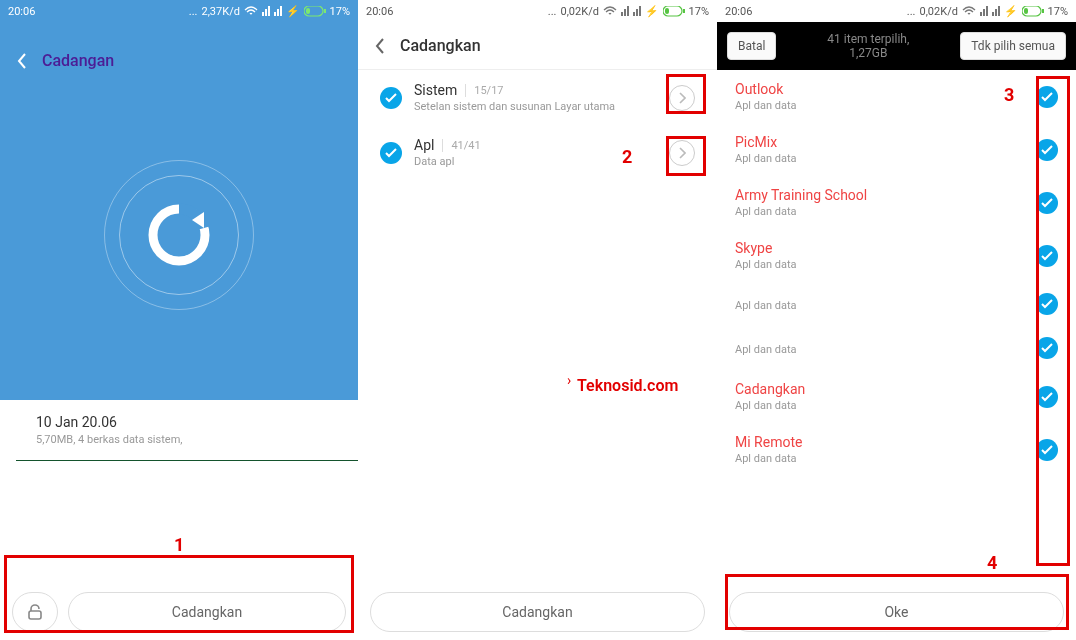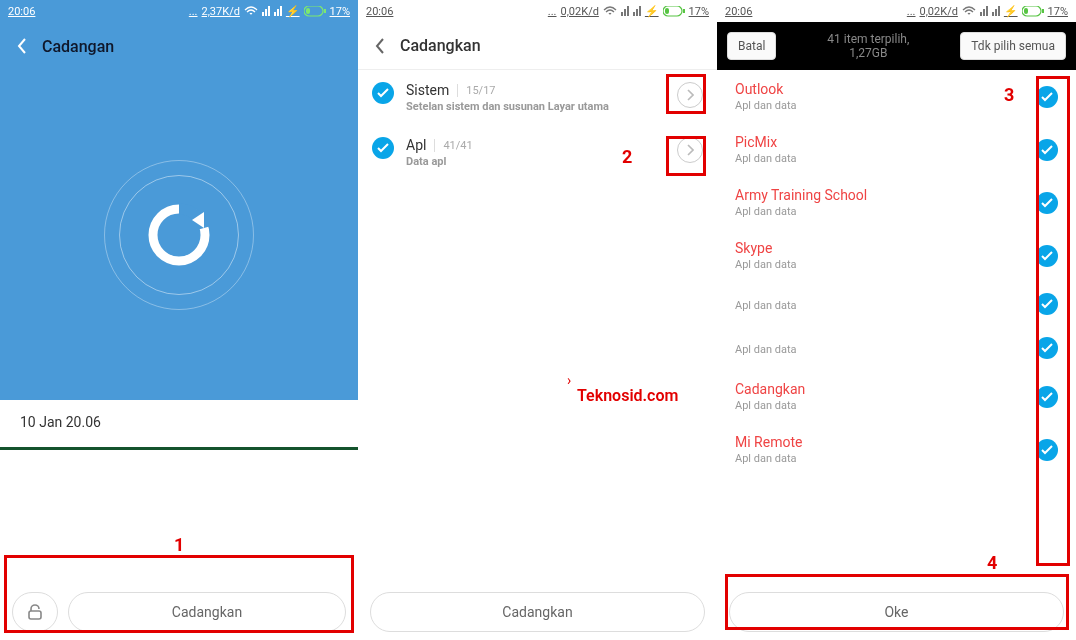--- a/index.html
+++ b/index.html
@@ -3,52 +3,52 @@
 <meta charset="utf-8">
 <style>
   * { box-sizing: border-box; margin: 0; padding: 0; }
   body { font-family: -apple-system, Roboto, Arial, sans-serif; background: #fff; width: 1076px; height: 640px; display: flex; }
   .screen { height: 640px; position: relative; overflow: hidden; background: #fff; }
   .screen.s1 { width: 358px; }
   .screen.s2 { width: 359px; }
   .screen.s3 { width: 359px; }
 
   
-  .status { height: 22px; display: flex; justify-content: space-between; align-items: center; padding: 0 8px; font-size: 11px; text-decoration: underline; }
+  .status { height: 22px; display: flex; justify-content: space-between; align-items: center; padding: 0 8px; font-size: 11px; }
   .status.blue { background: #4a9ad8; color: #fff; }
   .status.light { background: #fff; color: #555; }
   .status-right { display: flex; align-items: center; gap: 4px; }
 
   
   .header { display: flex; align-items: center; height: 48px; padding: 0 10px; font-size: 16px; }
-  .header.blue { background: #4a9ad8; color: #0f172a; }
+  .header.blue { background: #4a9ad8; color: #4c1d95; align-items: flex-end; }
   .header.light { background: #fff; color: #333; border-bottom: 1px solid #eee; }
   .back-chev { width: 24px; display:flex; align-items:center; justify-content:center; }
 
   
   .header2 { display: flex; align-items: center; height: 48px; padding: 6px 10px; background:#000000;gap:32px; }
   .btn-small { font-size: 12px; color:#555; border:1px solid #ddd; border-radius:4px; padding: 6px 10px; background:#fafafa; }
   .sel-text { font-size: 12px; color:#888; flex:1; text-align:center; }
 
   
   .bluearea { background:#4a9ad8; height: 330px; display:flex; align-items:center; justify-content:center; }
   .ring { width:150px; height:150px; border-radius:50%; border:1px solid rgba(255,255,255,0.35); display:flex; align-items:center; justify-content:center; }
   .ring-inner { width:120px; height:120px; border-radius:50%; border:1px solid rgba(255,255,255,0.45); display:flex; align-items:center; justify-content:center; }
 
-  .info-row { padding: 14px 20px; border-bottom:3px solid #14532d; }
+  .info-row { padding: 14px 20px; border-bottom:1px solid #14532d;margin-left:16px; }
   .info-title { font-size: 14px; color:#333; margin-bottom:3px; }
   .info-sub { font-size: 11px; color:#999; }
 
   
-  .row2 { display:flex; padding: 12px 14px; }
+  .row2 { display:flex; align-items:center; padding: 12px 22px; }
   .check { width:22px; height:22px; border-radius:50%; background:#09a5e8; display:flex; align-items:center; justify-content:center; flex-shrink:0; }
   .row-main { flex:1; margin-left:12px; }
   .row-title { font-size:14px; color:#333; display:flex; align-items:center; gap:8px; }
   .row-count { font-size:11px; color:#aaa; border-left:1px solid #ddd; padding-left:8px; }
-  .row-sub { font-size:11px; color:#999; margin-top:2px;font-weight:bold; }
+  .row-sub { font-size:11px; color:#999; margin-top:2px; }
   .chev-circle { width:26px; height:26px; border:1px solid #ccc; border-radius:50%; display:flex; align-items:center; justify-content:center; color:#bbb; }
 
   
   .row3 { display:flex; align-items:center; padding: 11px 18px; }
   .row3-main { flex:1; }
   .row3-title { font-size:14px; color:#ef4444; }
   .row3-sub { font-size:11px; color:#999; margin-top:2px; }
   .check3 { width:22px; height:22px; border-radius:50%; background:#09a5e8; display:flex; align-items:center; justify-content:center; flex-shrink:0; }
 
   
@@ -105,20 +105,21 @@
       <svg width="70" height="70">
         <circle cx="35" cy="35" r="26" stroke="#fff" stroke-width="9" fill="none"></circle>
         <path d="M35 9 A26 26 0 0 1 60 28" stroke="#4a9ad8" stroke-width="11" fill="none"></path>
         <path d="M48 20 L60 28 L60 12 Z" fill="#fff"></path>
       </svg>
     </div>
       </div>
   </div>
   <div class="info-row">
     <div class="info-title">10 Jan 20.06</div>
+    <div class="info-sub">5,70MB, 4 berkas data sistem,</div>
   </div>
 
   <div class="bottom-bar">
     <div class="lock-pill">
       <svg width="18" height="16">
           <path d="M5 7 L5 5 A4 4 0 0 1 13 5" stroke="#888" stroke-width="1.6" fill="none"></path>
           <rect x="3" y="7" width="12" height="8" rx="2" stroke="#888" stroke-width="1.6" fill="none"></rect>
         </svg>
     </div>
     <div class="pill">
@@ -206,21 +207,21 @@
   <div class="bottom-bar">
     <div class="pill">
       <span>Cadangkan</span>
     </div>
   </div>
 
   <div class="redbox" style="left:308px; top:74px; width:40px; height:40px;"></div>
   <div class="redbox" style="left:308px; top:136px; width:40px; height:40px;"></div>
   <div class="redlabel" style="left:264px; top:146px;">2</div>
   <span class="red-arrow" style="left:209px; top:372px;">›</span>
-  <div class="watermark" style="left:219px; top:386px;">Teknosid.com</div>
+  <div class="watermark" style="left:219px; top:376px;">Teknosid.com</div>
 </div>
 
 <div class="screen s3">
   <div class="status light">
     <span>20:06</span>
     <span class="status-right">
       <span>...</span>
       <span>0,02K/d</span>
       <svg width="14" height="10">
           <path d="M1 4 Q7 -2 13 4 M3 6 Q7 2 11 6 M6 8 Q7 7 8 8" stroke="#777" fill="none" stroke-width="1.3"></path>

